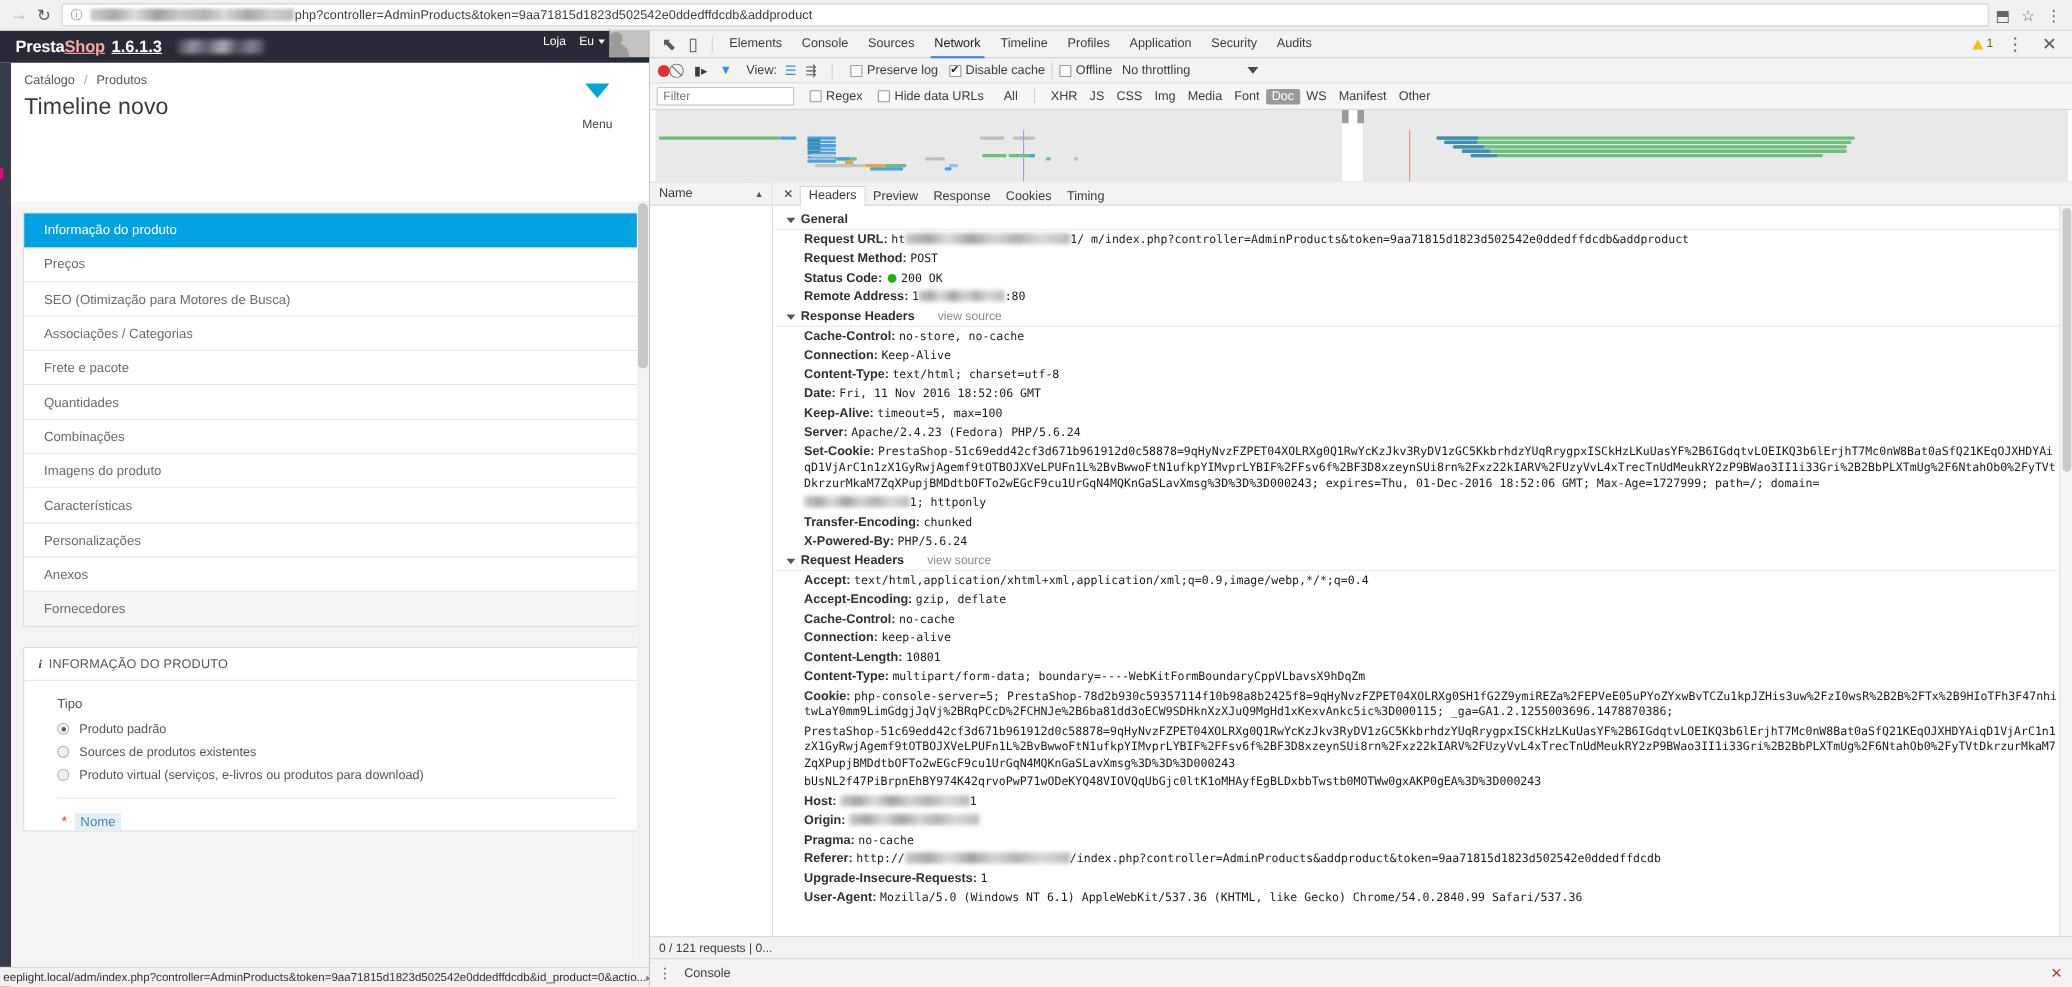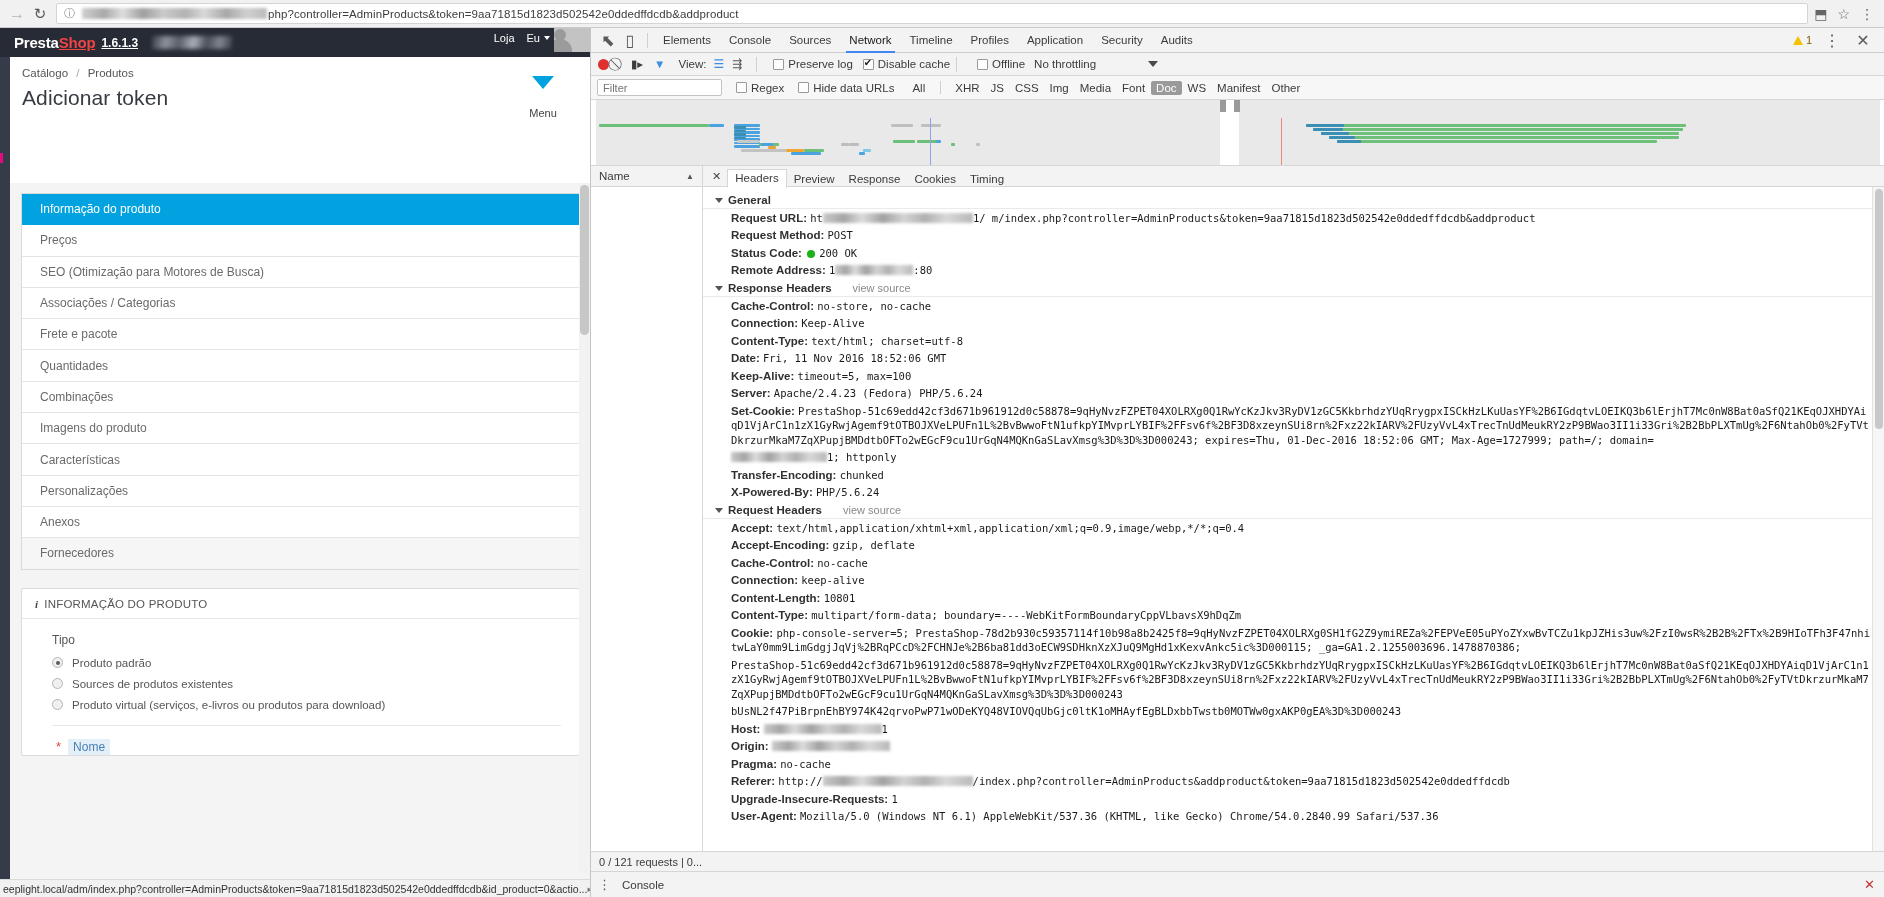--- a/index.html
+++ b/index.html
@@ -40,22 +40,22 @@
   #page-pane {
     position:absolute; left:0; top:28px; width:590px; height:869px;
     background:#fff; overflow:hidden;
   }
   #ps-header {
     height:29px; background:#272b35; display:flex; align-items:center;
     padding:0 14px; color:#fff; position:relative;
   }
   #ps-logo { font-size:15px; font-weight:bold; letter-spacing:-.2px; }
   #ps-logo .presta { color:#fff; }
-  #ps-logo .shop { color:#ef4444;text-decoration:underline; }
-  #ps-version { font-size:12px; font-weight:bold; margin-left:6px; color:#fff;text-decoration:underline; }
+  #ps-logo .shop { color:#fca5a5;text-decoration:underline; }
+  #ps-version { font-size:15px; font-weight:bold; margin-left:6px; color:#fff;text-decoration:underline; }
   #ps-shopname-blur {
     margin-left:14px; width:80px; height:13px;
     background:linear-gradient(100deg,#3a3f4a 0%,#9aa0aa 18%,#5e646f 34%,#b9bec6 52%,
       #4d535e 68%,#8b919b 84%,#3a3f4a 100%);
     filter:blur(2px); opacity:.9;
   }
   #ps-header-right {
     position:absolute; right:0; top:0; height:19px;
     display:flex; align-items:center; gap:0;
   }
@@ -296,21 +296,21 @@
     <div class="sb-mark"></div>
   </div>
 
   <div id="ps-breadcrumb-wrap">
     <div id="ps-breadcrumb">
       <span>Catálogo</span>
       <span class="sep">/</span>
       <span>Produtos</span>
     </div>
   </div>
-  <h1 id="ps-title">Adicionar token</h1>
+  <h1 id="ps-title">Timeline novo</h1>
 
   <div id="ps-menu-toggle">
     <div id="ps-menu-caret"></div>
     <div id="ps-menu-label">Menu</div>
   </div>
 
   <div id="ps-content">
     <div id="ps-tabs">
         <div class="ps-tab active">
           <span>Informação do produto</span>
@@ -428,21 +428,21 @@
     <div class="dt-sep-v"></div>
     <label class="dt-check">
       <span class="cbox"></span>
       <span>Preserve log</span>
     </label>
     <label class="dt-check">
       <span class="cbox checked"></span>
       <span>Disable cache</span>
     </label>
     <div class="dt-sep-v"></div>
-    <label class="dt-check" style="margin-left:14px">
+    <label class="dt-check" style="margin-left:0">
       <span class="cbox"></span>
       <span>Offline</span>
     </label>
     <div id="throttle-label">No throttling</div>
     <div id="throttle-caret"></div>
   </div>
 
   <div id="dt-filterbar">
     <input id="filter-input" placeholder="Filter" style="">
     <label class="dt-check">

